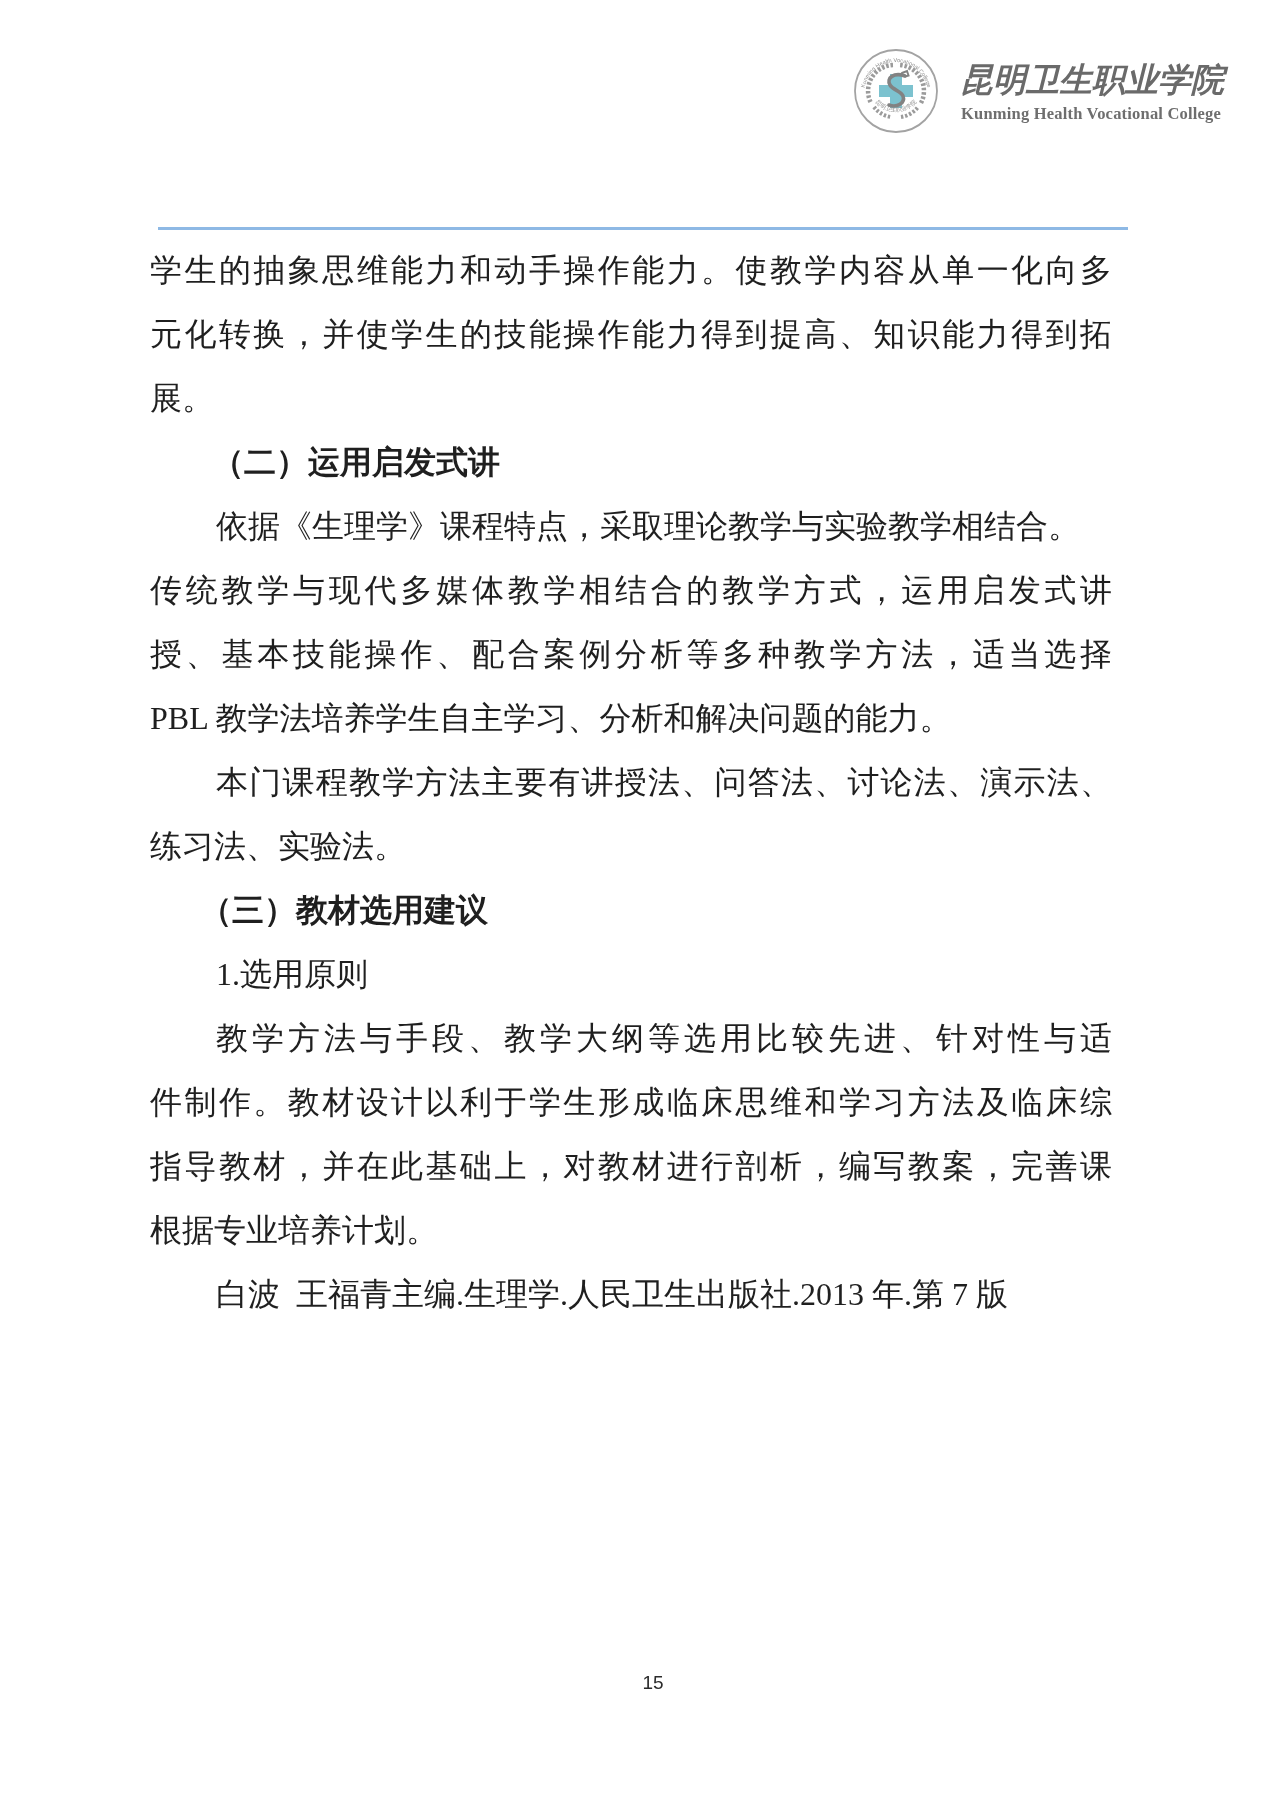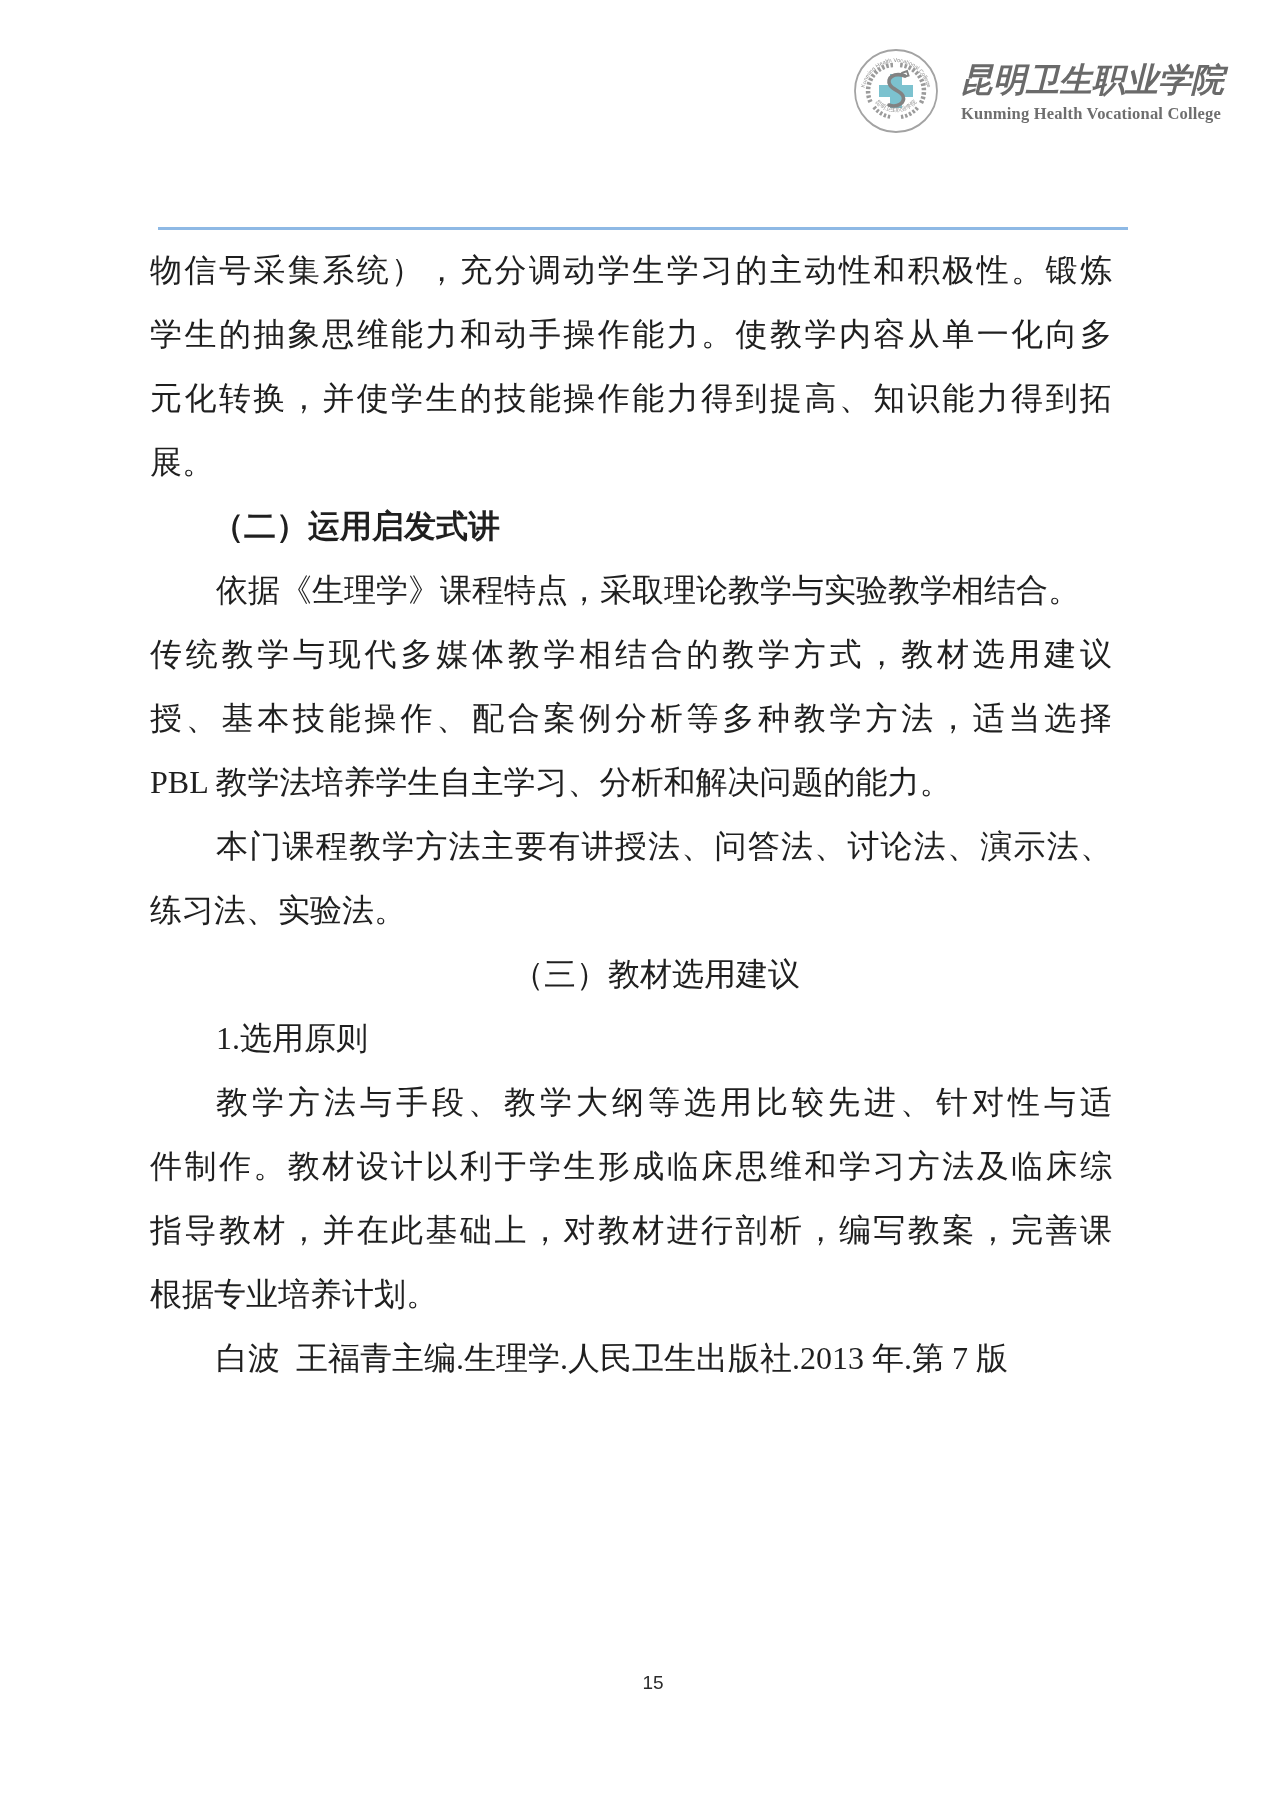--- a/index.html
+++ b/index.html
@@ -35,21 +35,21 @@
     position:absolute; left:150px; top:238px; width:962px;
   }
   .line {
     height:64px; line-height:64px; font-size:32px;
     white-space:pre-wrap; overflow:hidden;
     font-family:"Liberation Serif","DejaVu Serif",serif;
   }
   .line.j { text-align:justify; text-justify:inter-character; text-align-last:justify; }
   .line.indent { padding-left:66px; }
   .line.heading { font-weight:bold; padding-left:62px; }
-  .line.heading2 { font-weight:normal; padding-left:50px;text-align:center; }
+  .line.heading2 { font-weight:bold; padding-left:50px; }
   
   .page-number {
     position:absolute; left:16px; top:1672px; width:1274px;
     text-align:center; font-size:19px; color:#2b2b2b;
     font-family:"Liberation Sans","DejaVu Sans",sans-serif;
   }
 </style>
 </head>
 <body>
 
@@ -79,27 +79,26 @@
     <text font-size="5.8" fill="#8f8f8f" font-family="DejaVu Sans, sans-serif">
       <textPath href="#arcBot" startOffset="50%" text-anchor="middle">昆明卫生职业学院</textPath>
     </text>
   </svg>
 
   <div class="title-zh">昆明卫生职业学院</div>
   <div class="title-en">Kunming Health Vocational College</div>
   <div class="rule"></div>
 
   <div class="doc-text">
-    <div class="line j">物信号采集系统），充分调动学生学习的主动性和积极性。锻炼</div>
     <div class="line j">学生的抽象思维能力和动手操作能力。使教学内容从单一化向多</div>
     <div class="line j">元化转换，并使学生的技能操作能力得到提高、知识能力得到拓</div>
     <div class="line">展。</div>
     <div class="line heading">（二）运用启发式讲</div>
     <div class="line indent">依据《生理学》课程特点，采取理论教学与实验教学相结合。</div>
-    <div class="line j">传统教学与现代多媒体教学相结合的教学方式，教材选用建议</div>
+    <div class="line j">传统教学与现代多媒体教学相结合的教学方式，运用启发式讲</div>
     <div class="line j">授、基本技能操作、配合案例分析等多种教学方法，适当选择</div>
     <div class="line">PBL 教学法培养学生自主学习、分析和解决问题的能力。</div>
     <div class="line indent j">本门课程教学方法主要有讲授法、问答法、讨论法、演示法、</div>
     <div class="line">练习法、实验法。</div>
     <div class="line heading2">（三）教材选用建议</div>
     <div class="line indent">1.选用原则</div>
     <div class="line indent j">教学方法与手段、教学大纲等选用比较先进、针对性与适</div>
     <div class="line j">件制作。教材设计以利于学生形成临床思维和学习方法及临床综</div>
     <div class="line j">指导教材，并在此基础上，对教材进行剖析，编写教案，完善课</div>
     <div class="line">根据专业培养计划。</div>

